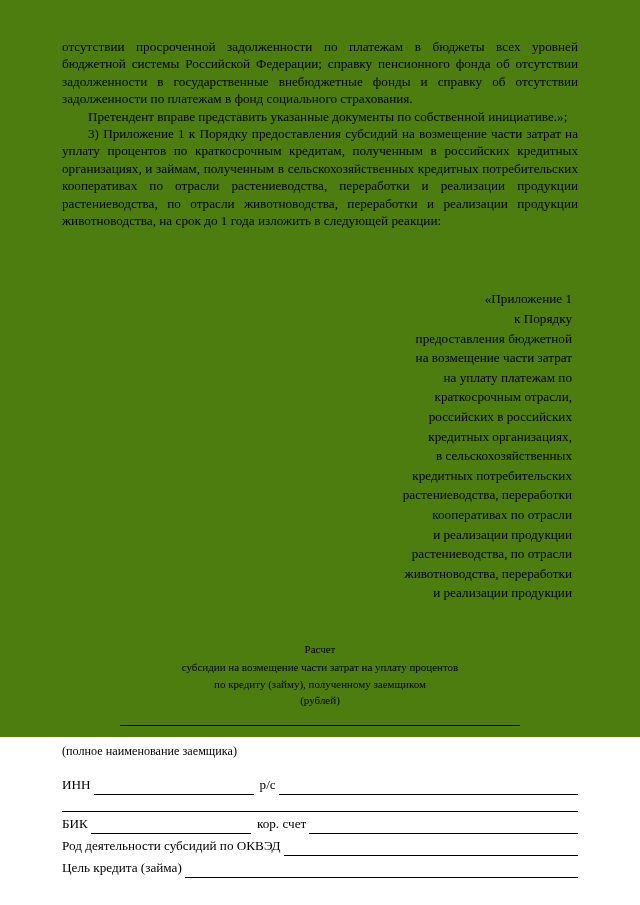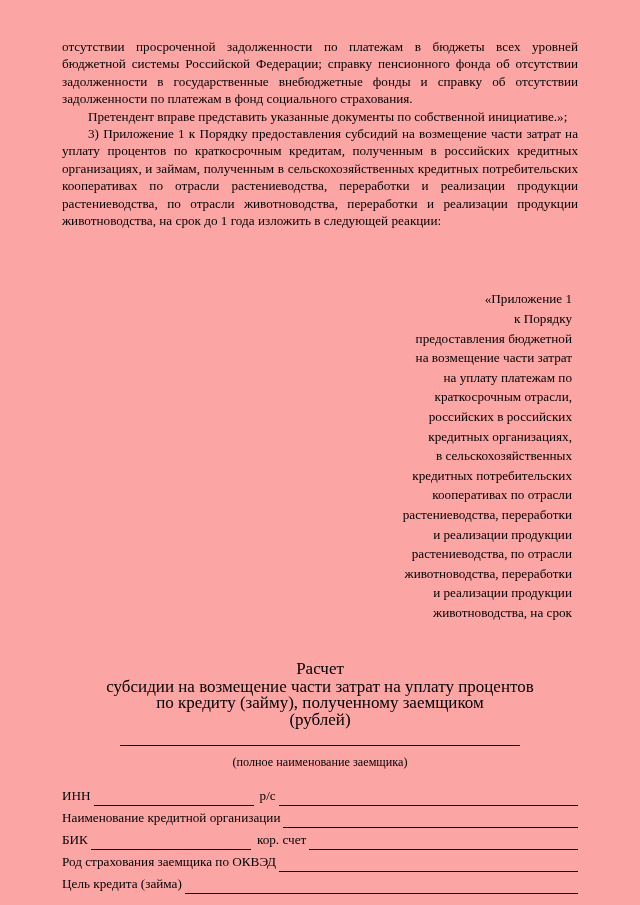--- a/index.html
+++ b/index.html
@@ -12,22 +12,22 @@
     height: 905px;
     font-family: "Liberation Serif", serif;
     color: #000000;
     position: relative;
     overflow: hidden;
   }
   .page {
     position: absolute;
     left: 0; top: 0;
     width: 640px;
-    height: 905px;
-    background: #fca5a5;
+    height: 737px;
+    background: #4d7c0f;
   }
   .content {
     position: absolute;
     left: 62px;
     top: 38px;
     width: 516px;
   }
   p.just {
     margin: 0 0 0 0;
     text-align: justify;
@@ -44,41 +44,41 @@
     font-size: 13.2px;
     line-height: 19.6px;
     padding-right: 6px;
   }
   .right-block div {
     white-space: nowrap;
   }
   .center-block {
     margin-top: 38px;
     text-align: center;
-    font-size: 17px;
+    font-size: 11px;
     line-height: 16.4px;
   }
   .center-block .t1 {
     margin-bottom: 2px;
   }
   .rule-wrap {
     margin-top: 7px;
     text-align: center;
   }
   .rule {
     display: inline-block;
     width: 400px;
     border-bottom: 1px solid #000;
     height: 0;
     vertical-align: middle;
   }
   .rule-caption {
-    text-align: center;
+    text-align: left;
     font-size: 12.2px;
-    margin-top: 2px;
+    margin-top: 10px;
   }
   .fields {
     margin-top: 16px;
     font-size: 13.2px;
     line-height: 20px;
   }
   .field-row {
     display: flex;
     align-items: flex-end;
     white-space: nowrap;
@@ -116,27 +116,26 @@
       <div>«Приложение 1</div>
       <div>к Порядку</div>
       <div>предоставления бюджетной</div>
       <div>на возмещение части затрат</div>
       <div>на уплату платежам по</div>
       <div>краткосрочным отрасли,</div>
       <div>российских в российских</div>
       <div>кредитных организациях,</div>
       <div>в сельскохозяйственных</div>
       <div>кредитных потребительских</div>
+      <div>растениеводства, переработки</div>
       <div>кооперативах по отрасли</div>
-      <div>растениеводства, переработки</div>
       <div>и реализации продукции</div>
       <div>растениеводства, по отрасли</div>
       <div>животноводства, переработки</div>
       <div>и реализации продукции</div>
-      <div>животноводства, на срок</div>
     </div>
 
     <div class="center-block">
       <div class="t1">Расчет</div>
       <div>субсидии на возмещение части затрат на уплату процентов</div>
       <div>по кредиту (займу), полученному заемщиком</div>
       <div>(рублей)</div>
     </div>
 
     <div class="rule-wrap">
@@ -148,34 +147,33 @@
 
       <div class="field-row">
         <span class="field-label">ИНН</span>
         <span class="field-line short"></span>
         <span class="gap-sm"></span>
         <span class="field-label">р/с</span>
         <span class="field-line mid"></span>
       </div>
 
       <div class="field-row">
-        <span class="field-label">Наименование кредитной организации</span>
         <span class="field-line mid"></span>
       </div>
 
       <div class="field-row">
         <span class="field-label">БИК</span>
         <span class="field-line short"></span>
         <span class="gap-sm"></span>
         <span class="field-label">кор. счет</span>
         <span class="field-line mid"></span>
       </div>
 
       <div class="field-row">
-        <span class="field-label">Род страхования заемщика по ОКВЭД</span>
+        <span class="field-label">Род деятельности субсидий по ОКВЭД</span>
         <span class="field-line mid"></span>
       </div>
 
       <div class="field-row">
         <span class="field-label">Цель кредита (займа)</span>
         <span class="field-line mid"></span>
       </div>
 
     </div>
 

